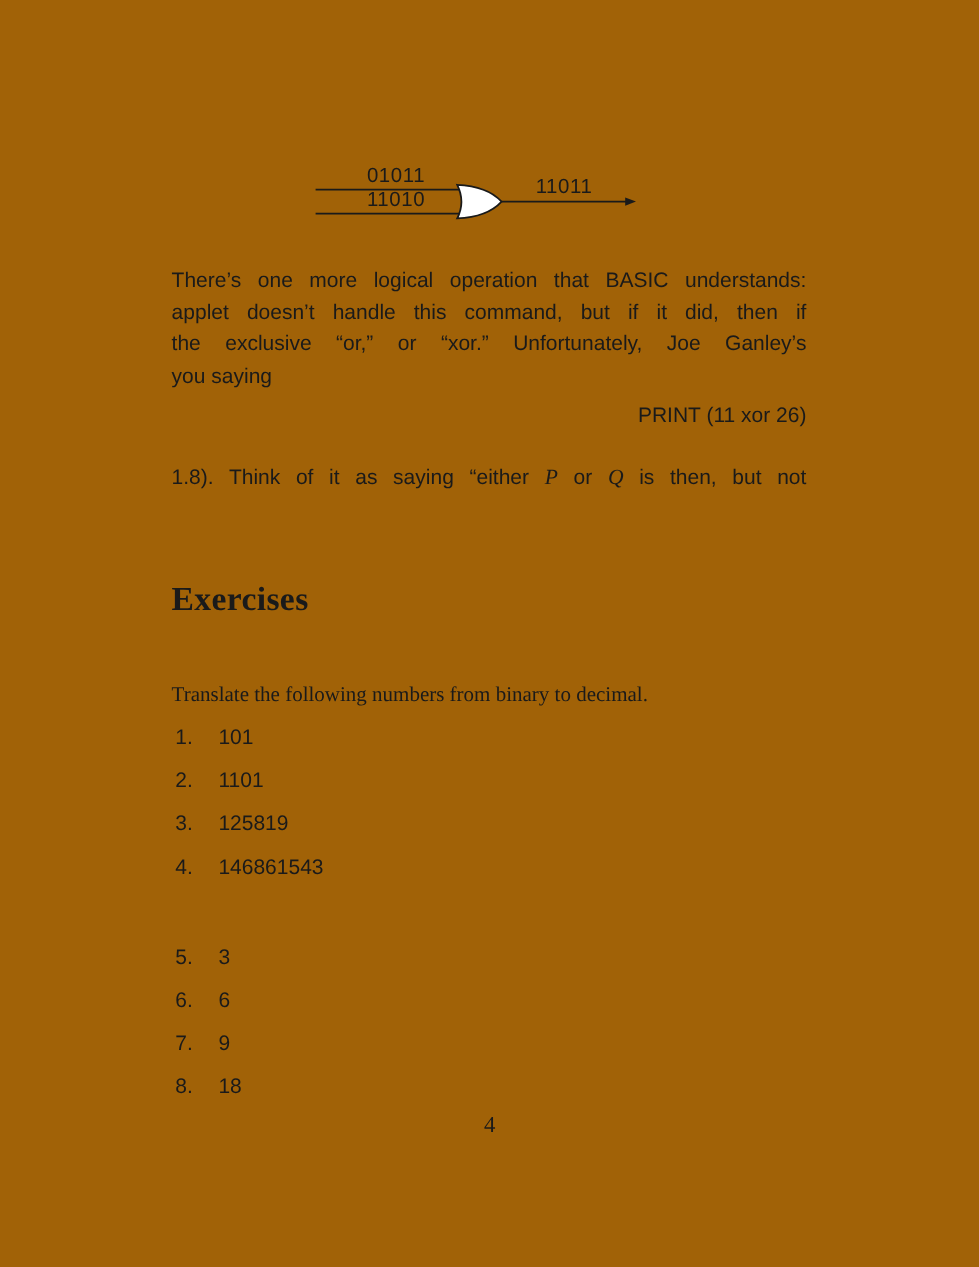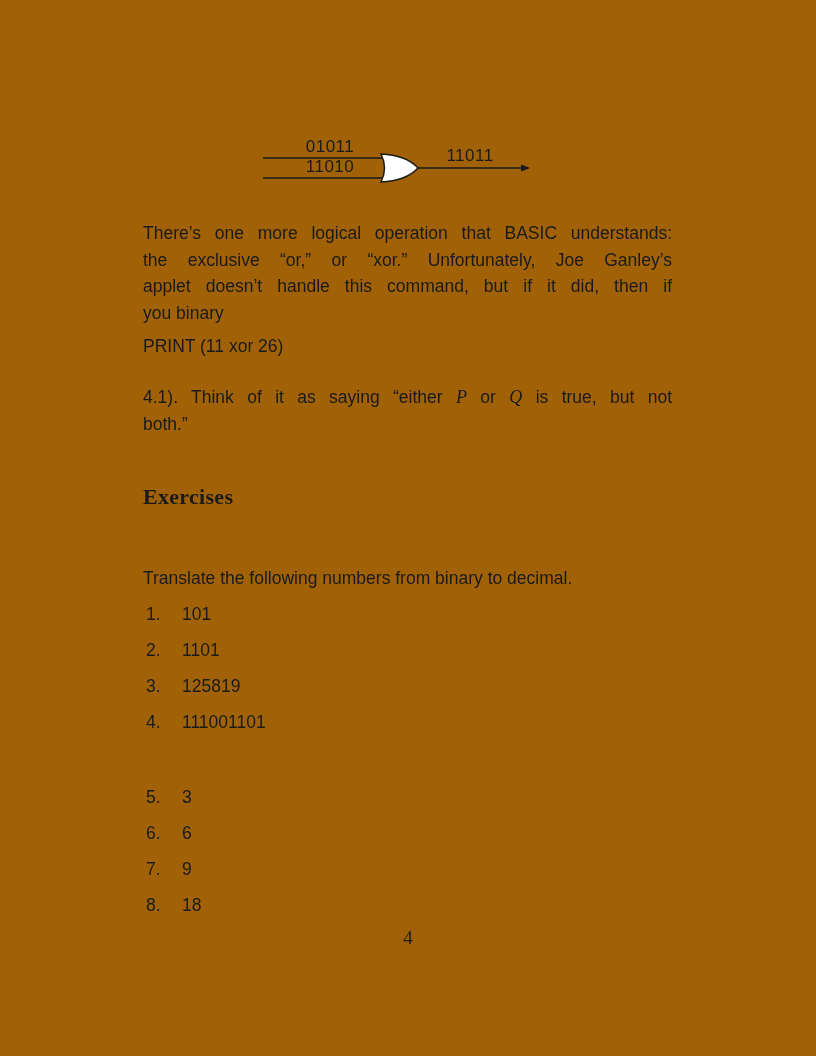--- a/index.html
+++ b/index.html
@@ -16,30 +16,30 @@
   .glabel { position:absolute; font-size:17px; letter-spacing:0.5px; text-align:center; width:60px; line-height:19px; }
   .gl-top    { left:40px;  top:2px;  }
   .gl-bottom { left:40px;  top:22px; }
   .gl-out    { left:180px; top:11px; }
 
   
   .para { position:absolute; left:143px; width:529px; line-height:26.6px; }
   .p1 { top:220px; }
   .p2 { top:384px; }
   .jline { text-align:justify; text-align-last:justify; }
-  .printline { position:absolute; left:143px; top:333px; width:529px; text-align:left; line-height:26.6px; }
+  .printline { position:absolute; left:143px; top:333px; width:529px; text-align:right; line-height:26.6px; }
   .mathvar { font-family:"Liberation Serif", serif; font-style:italic; font-size:18px; }
 
   .heading {
     position:absolute; left:143px; top:484px; margin:0;
     font-family:"Liberation Serif", serif; font-weight:bold;
-    font-size:22px; letter-spacing:0.3px;
+    font-size:28px; letter-spacing:0.3px;
   }
 
-  .intro { position:absolute; left:143px; width:529px; line-height:22px; }
+  .intro { position:absolute; left:143px; width:529px; line-height:22px;font-family:Liberation Serif, serif; }
   .i1 { top:567px; }
   .i2 { top:750px; }
 
   .exrow { position:absolute; left:146px; width:520px; display:flex; line-height:22px; }
   .exnum { width:36px; flex:0 0 36px; }
   .r1 { top:603px; } .r2 { top:639px; } .r3 { top:675px; } .r4 { top:711px; }
   .r5 { top:786px; } .r6 { top:822px; } .r7 { top:858px; } .r8 { top:894px; }
 
   .pagenum {
     position:absolute; left:0; top:927px; width:816px; text-align:center;
@@ -59,51 +59,50 @@
       <line x1="158" y1="33" x2="264" y2="33" stroke="#1a1a1a" stroke-width="1.3"></line>
       <polygon points="270,33 261,29.6 261,36.4" fill="#1a1a1a"></polygon>
     </svg>
     <div class="glabel gl-top">01011</div>
     <div class="glabel gl-bottom">11010</div>
     <div class="glabel gl-out">11011</div>
   </div>
 
   <div class="para p1">
     <div class="jline">There’s one more logical operation that BASIC understands:</div>
+    <div class="jline">applet doesn’t handle this command, but if it did, then if</div>
     <div class="jline">the exclusive “or,” or “xor.” Unfortunately, Joe Ganley’s</div>
-    <div class="jline">applet doesn’t handle this command, but if it did, then if</div>
-    <div>you binary</div>
+    <div>you saying</div>
   </div>
 
   <div class="printline">PRINT (11 xor 26)</div>
 
   <div class="para p2">
-    <div class="jline"><span>4.1). Think of it as saying “either </span><span class="mathvar">P</span><span> or </span><span class="mathvar">Q</span><span> is true, but not</span></div>
-    <div>both.”</div>
+    <div class="jline"><span>1.8). Think of it as saying “either </span><span class="mathvar">P</span><span> or </span><span class="mathvar">Q</span><span> is then, but not</span></div>
   </div>
 
   <h2 class="heading">Exercises</h2>
 
   <div class="intro i1">Translate the following numbers from binary to decimal.</div>
 
   <div class="exrow r1">
     <span class="exnum">1.</span>
     <span class="exval">101</span>
   </div>
   <div class="exrow r2">
     <span class="exnum">2.</span>
     <span class="exval">1101</span>
   </div>
   <div class="exrow r3">
     <span class="exnum">3.</span>
     <span class="exval">125819</span>
   </div>
   <div class="exrow r4">
     <span class="exnum">4.</span>
-    <span class="exval">111001101</span>
+    <span class="exval">146861543</span>
   </div>
 
 
   <div class="exrow r5">
     <span class="exnum">5.</span>
     <span class="exval">3</span>
   </div>
   <div class="exrow r6">
     <span class="exnum">6.</span>
     <span class="exval">6</span>

